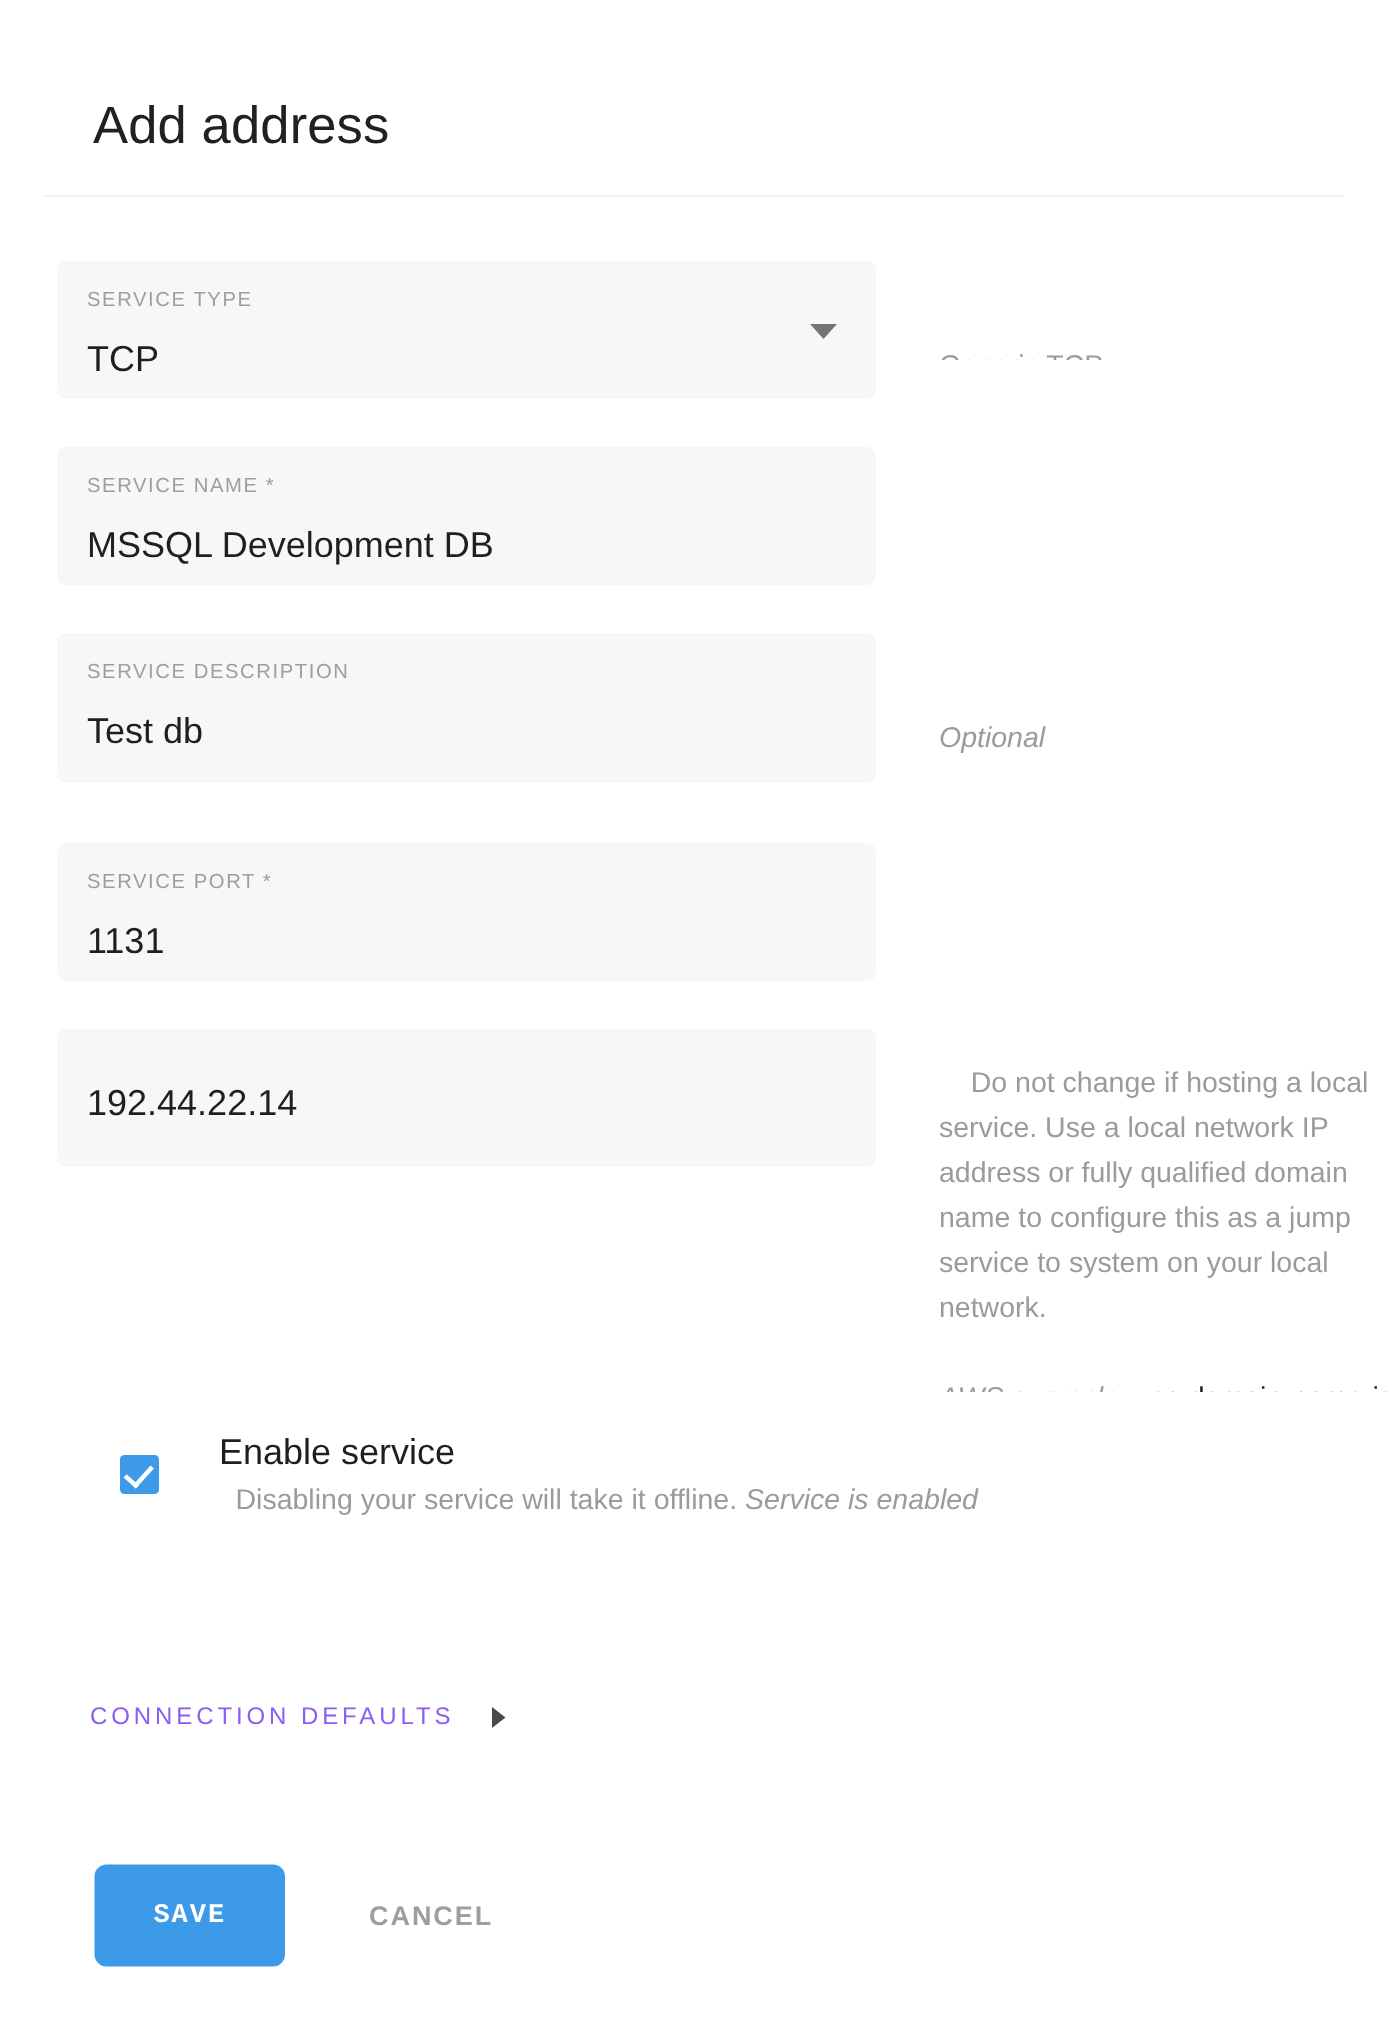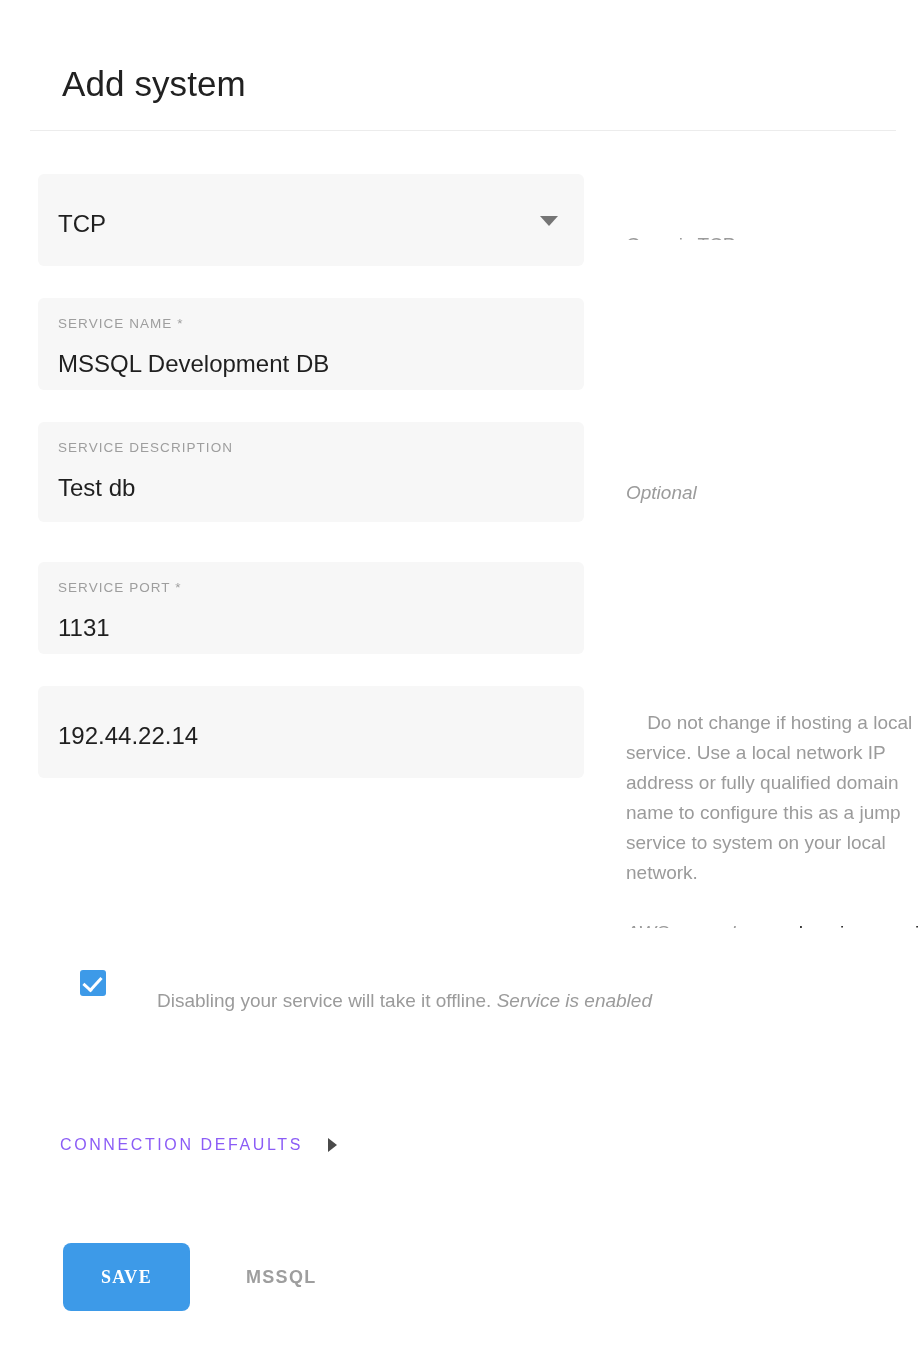--- a/index.html
+++ b/index.html
@@ -229,21 +229,21 @@
     display: flex;
     align-items: center;
   }
   #save-button {
     width: 127px;
     height: 68px;
     background: #3d9ae8;
     color: #ffffff;
     border: none;
     border-radius: 8px;
-    font-family: Liberation Serif, serif;
+    font-family: Liberation Mono, monospace;
     font-size: 18px;
     font-weight: 700;
     letter-spacing: 1.3px;
     cursor: pointer;
     padding: 0;
   }
   #cancel-button {
     margin-left: 56px;
     background: none;
     border: none;
@@ -257,25 +257,26 @@
   }
 </style>
 </head>
 <body>
 
 <div id="dialog">
 
   <div id="backdrop-corner"></div>
 
   <div id="header">
-    <div id="page-title">Add system</div>
+    <div id="page-title">Add address</div>
     <div id="title-divider"></div>
   </div>
 
   <div class="field" id="field-service-type">
+    <div class="field-label">SERVICE TYPE</div>
     <div class="field-value">TCP</div>
     <div class="dropdown-arrow"></div>
   </div>
   <div class="helper" id="helper-type">
     <div>Generic TCP</div>
     
   </div>
 
   <div class="field" id="field-service-name">
     <div class="field-label">SERVICE NAME *</div>
@@ -301,26 +302,27 @@
   </div>
   <div class="helper" id="helper-host">
     <span>Do not change if hosting a local service. Use a local network IP address or fully qualified domain name to configure this as a jump service to system on your local network.</span>
     <div class="aws-line"><span class="em">AWS example:</span> <span class="strong-dark">vpc-domain-name-identifier.region.es.amazonaws.com</span></div>
   </div>
 
   <div id="enable-row">
     <div id="enable-checkbox">
       <div class="tick"></div>
     </div>
+    <div id="enable-title">Enable service</div>
     <div id="enable-subtitle"><span>Disabling your service will take it offline.</span> <span class="em">Service is enabled</span></div>
   </div>
 
   <div id="connection-defaults">
     <span id="connection-defaults-label">CONNECTION DEFAULTS</span>
     <span id="connection-defaults-caret"></span>
   </div>
 
   <div id="actions">
     <button id="save-button">SAVE</button>
-    <button id="cancel-button">MSSQL</button>
+    <button id="cancel-button">CANCEL</button>
   </div>
 
 </div>
 
 </body></html>

